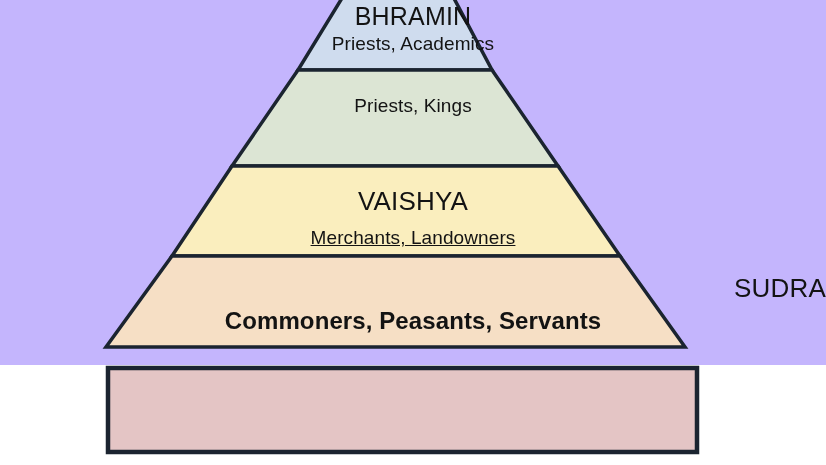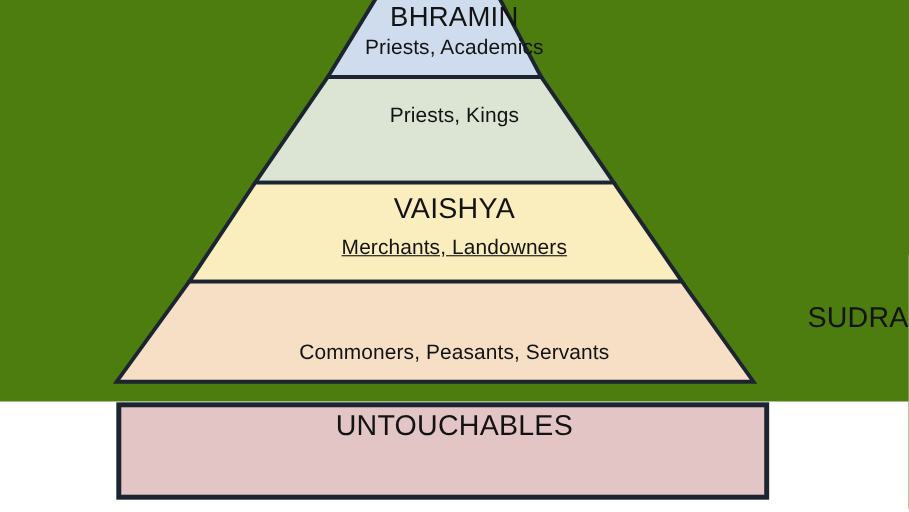--- a/index.html
+++ b/index.html
@@ -10,21 +10,21 @@
     width: 826px;
     height: 465px;
     background: #ffffff;
     font-family: "Liberation Sans", sans-serif;
     overflow: hidden;
   }
   #diagram-root {
     position: relative;
     width: 826px;
     height: 365px;
-    background: #4d7c0f;
+    background: #c4b5fd;
   }
   #caste-svg {
     position: absolute;
     left: 0;
     top: 0;
     width: 826px;
     height: 465px;
   }
   .tier-label-layer {
     position: absolute;
@@ -56,27 +56,27 @@
   }
   
   #text-bhramin   { top: 2px; }
   #text-bhramin .tier-title { font-size: 25px; }
   #text-bhramin .tier-sub   { font-size: 19px; margin-top: 3px; }
 
   #text-kshatryia { top: 84px; }
   #text-kshatryia .tier-title { font-size: 26px; }
   #text-kshatryia .tier-sub   { font-size: 19px; margin-top: 11px; }
 
-  #text-vaishya   { top: 175px; }
+  #text-vaishya   { top: 187px; }
   #text-vaishya .tier-title { font-size: 26px; }
   #text-vaishya .tier-sub   { font-size: 19px; margin-top: 12px; text-decoration: underline; }
 
   #text-sudra     { top: 274px; }
   #text-sudra .tier-title { font-size: 26px; text-align: right; }
-  #text-sudra .tier-sub   { font-size: 19px; margin-top: 8px; }
+  #text-sudra .tier-sub   { font-size: 24px; margin-top: 8px; font-weight: bold; }
 
   #text-untouchables { top: 372px; }
   #text-untouchables .tier-title { font-size: 26px; }
   #text-untouchables .tier-sub   { font-size: 19px; margin-top: 4px; }
 </style>
 </head>
 <body>
 
 <div id="diagram-root">
 
@@ -108,17 +108,16 @@
       <div class="tier-title">VAISHYA</div>
       <div class="tier-sub">Merchants, Landowners</div>
     </div>
 
     <div class="tier-text-group" id="text-sudra">
       <div class="tier-title">SUDRA</div>
       <div class="tier-sub">Commoners, Peasants, Servants</div>
     </div>
 
     <div class="tier-text-group" id="text-untouchables">
-      <div class="tier-title">UNTOUCHABLES</div>
     </div>
 
   </div>
 </div>
 
 </body></html>

